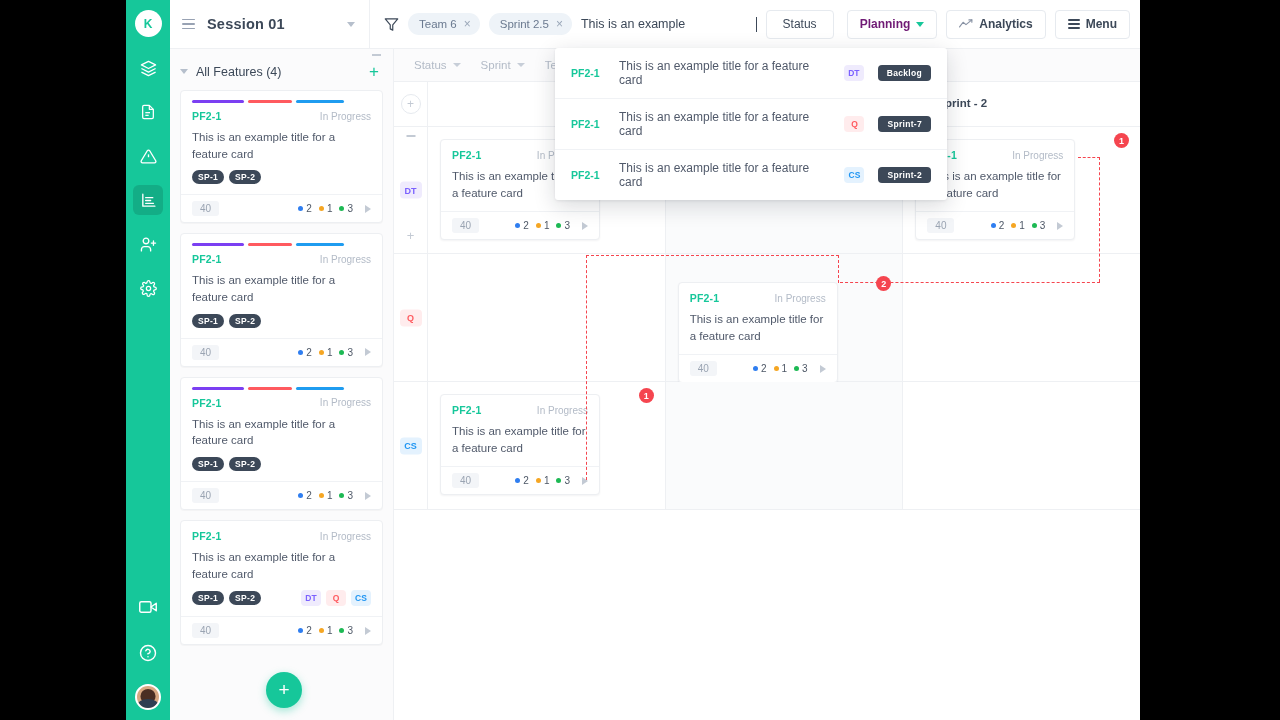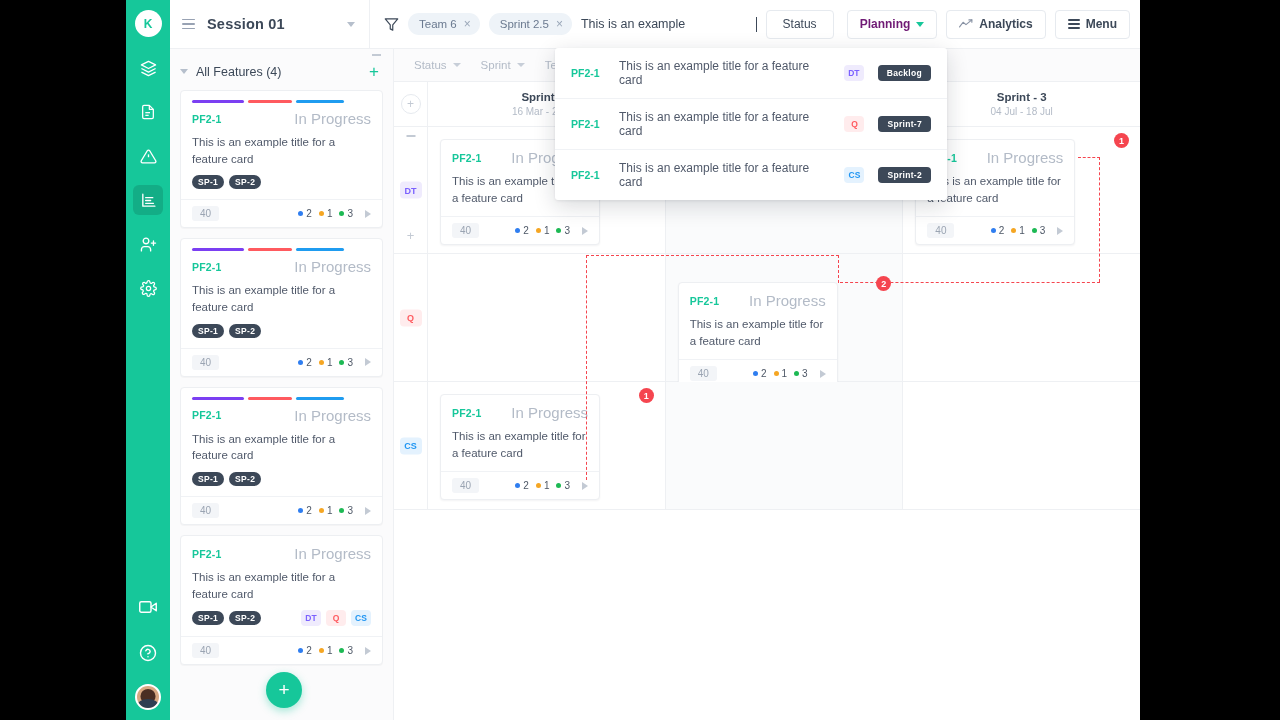--- a/index.html
+++ b/index.html
@@ -120,21 +120,21 @@
 
   .fcard {
     margin:0 10px 10px 10px; background:#fff; border:1px solid #edeff2;
     border-radius:4px; box-shadow:0 1px 1px rgba(17,24,39,.03);
   }
   .fcard-body { padding:9px 11px 10px 11px; }
   .bars { display:flex; gap:4px; margin-bottom:7px; }
   .bars i { height:3px; border-radius:2px; display:block; }
   .fcard-meta { display:flex; align-items:center; justify-content:space-between; margin-bottom:7px; }
   .pf-id { font-size:10.5px; font-weight:bold; color:#16c79a; letter-spacing:.2px; }
-  .status-txt { font-size:15px; color:#b3bbc7; }
+  .status-txt { font-size:10px; color:#b3bbc7; }
   .fcard-title { font-size:11.5px; color:#50596a; line-height:1.45; margin-bottom:8px; }
   .tagrow { display:flex; align-items:center; gap:5px; }
   .sp-tag {
     background:#3c4858; color:#fff; font-size:8.5px; font-weight:bold;
     padding:2px 6px; border-radius:8px; letter-spacing:.3px;
   }
   .mini-av {
     width:20px;height:16px;border-radius:4px;font-size:8.5px;font-weight:bold;
     display:flex;align-items:center;justify-content:center;
   }
@@ -498,24 +498,20 @@
               <div class="circle-plus">+</div>
             </div>
             <div class="col-head">
               <div class="col-title">Sprint - 1</div>
               <div class="col-date">16 Mar - 23 Apr</div>
             </div>
             <div class="col-head">
               <div class="col-title">Sprint - 2</div>
               <div class="col-date"></div>
             </div>
-            <div class="col-head">
-              <div class="col-title">Sprint - 3</div>
-              <div class="col-date">04 Jul - 18 Jul</div>
-            </div>
           </div>
 
           <div class="swim" style="height:127px;">
             <div class="swim-label">
               <span class="swim-dash"></span>
               <span class="swim-tag av-dt">DT</span>
               <span class="swim-plus">+</span>
             </div>
             <div class="cell">
               <div class="bcard">

